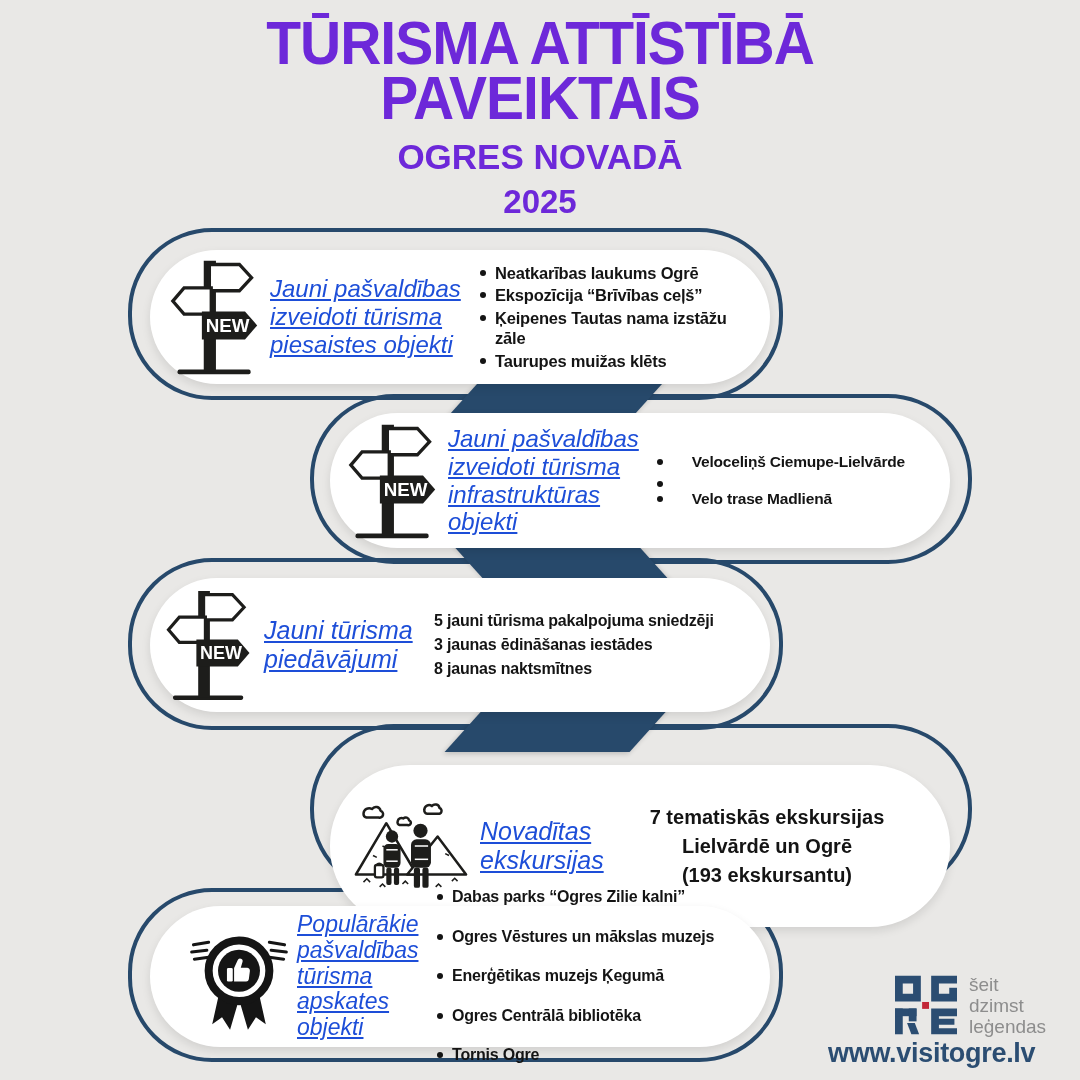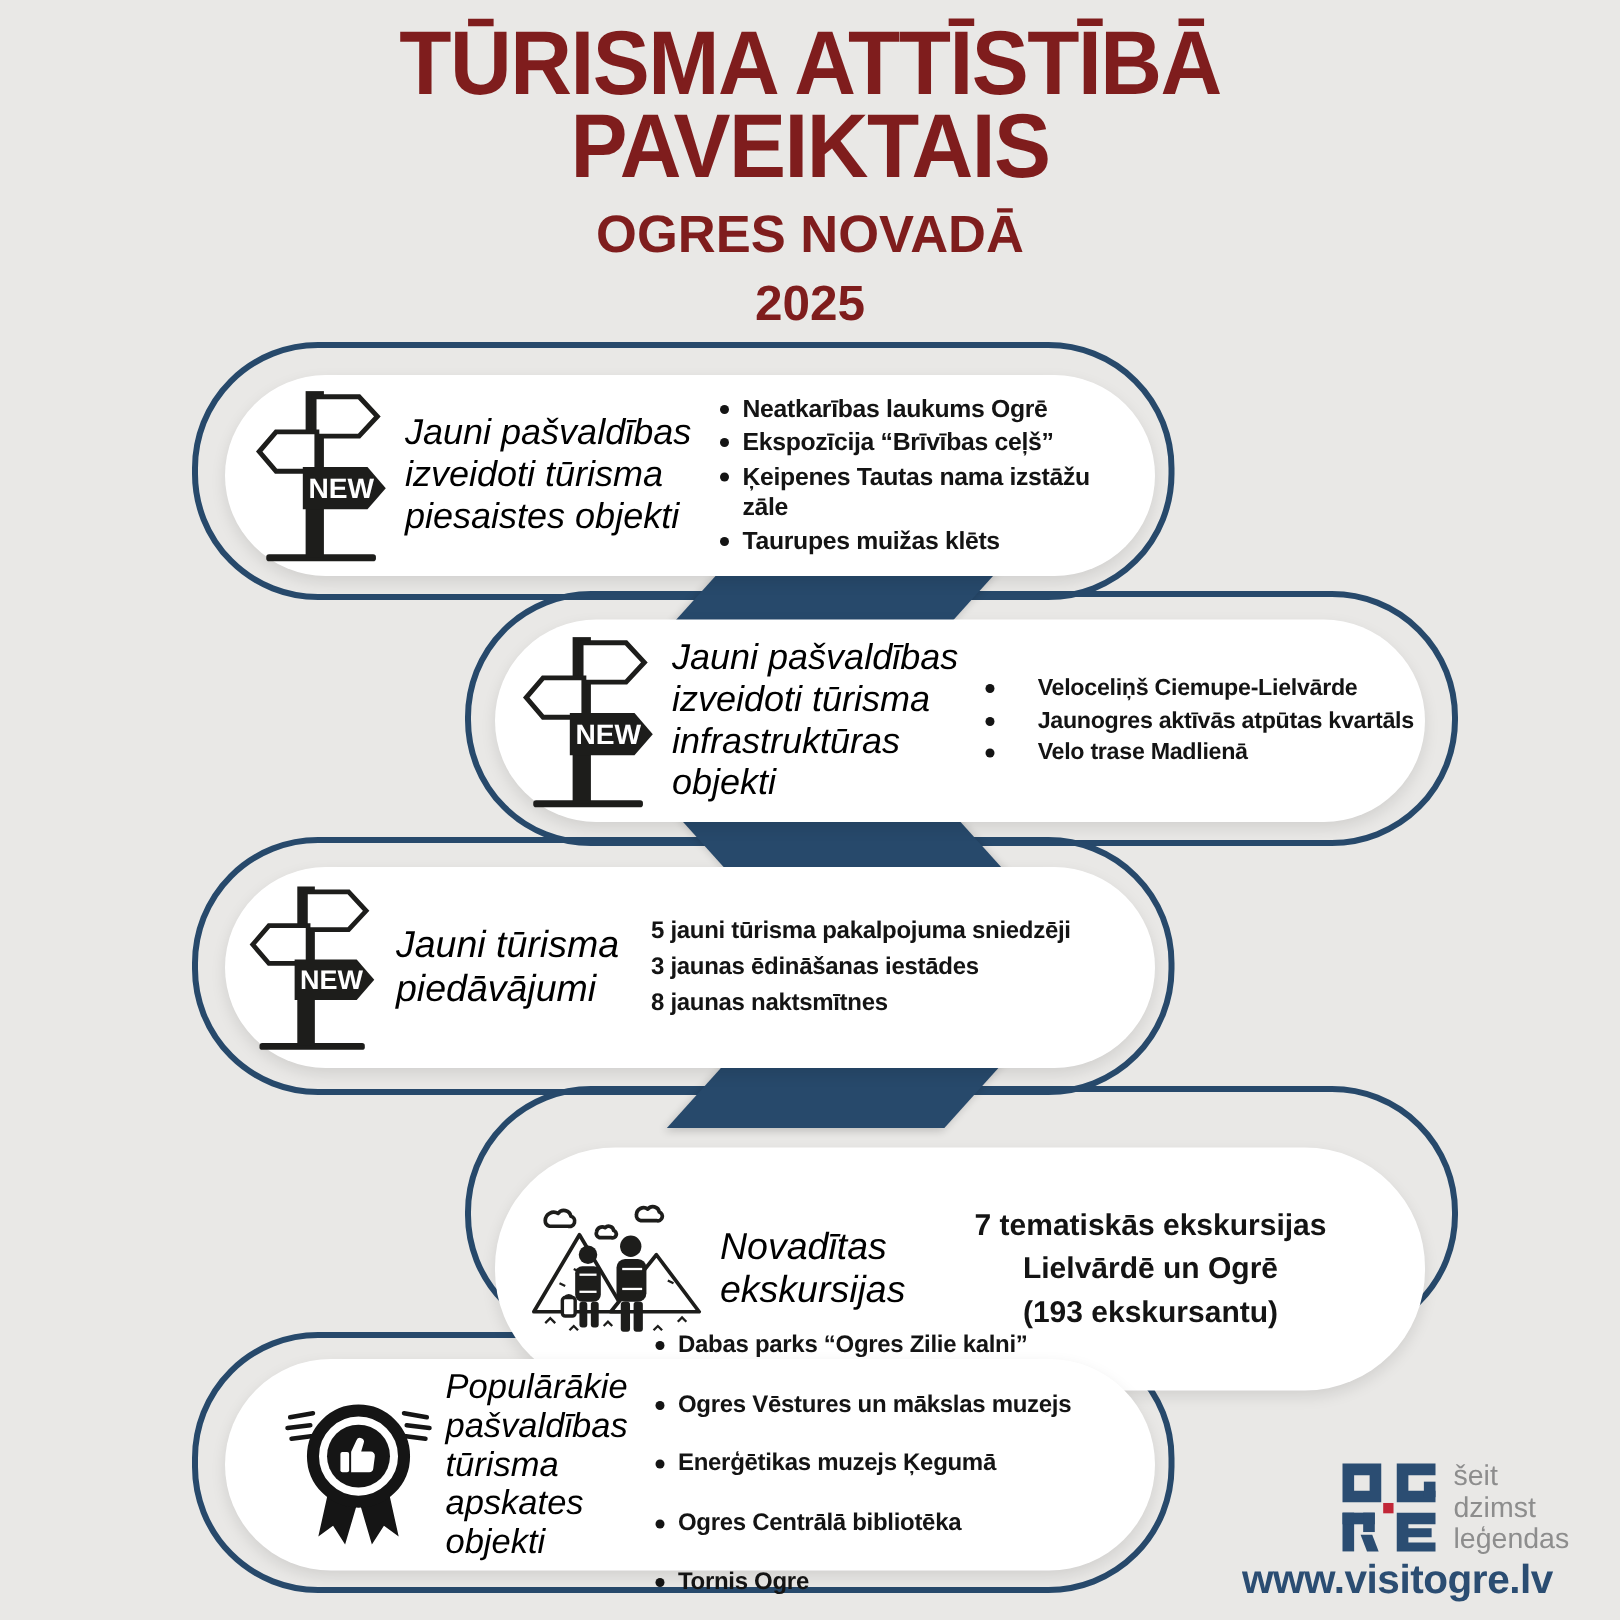--- a/index.html
+++ b/index.html
@@ -3,21 +3,21 @@
 <meta charset="utf-8">
 <style>
   html,body{margin:0;padding:0;background:#d7d7d5;}
   .poster{
     position:relative;width:1080px;height:1080px;overflow:hidden;
     background:#e9e8e6;
     font-family:"Liberation Sans","DejaVu Sans",sans-serif;
     color:#1c1c1a;
   }
   
-  .hdr{position:absolute;left:0;right:0;top:14px;text-align:center;color:#7f1d1d;}
+  .hdr{position:absolute;left:0;right:0;top:14px;text-align:center;color:#6d28d9;}
   .hdr .big{font-size:57px;font-weight:700;line-height:.96;letter-spacing:-1px;display:block;transform:scaleY(1.06);transform-origin:top center;}
   .hdr .sub{display:block;font-size:35px;font-weight:700;margin-top:14px;letter-spacing:0;}
   .hdr .year{display:block;font-size:33px;font-weight:700;margin-top:6px;}
   
   .ring{position:absolute;border:4px solid #27496b;border-radius:84px;z-index:1;}
   .ring1{left:128px;top:228px;width:647px;height:164px;}
   .ring2{left:310px;top:394px;width:654px;height:162px;}
   .ring3{left:128px;top:558px;width:647px;height:164px;}
   .ring4{left:310px;top:724px;width:654px;height:162px;}
   .ring5{left:128px;top:888px;width:647px;height:166px;}
@@ -31,21 +31,21 @@
     position:absolute;width:620px;background:#ffffff;border-radius:80px;
     display:flex;align-items:center;z-index:3;
     box-shadow:0 4px 10px rgba(0,0,0,.10);
   }
   .card1{left:150px;top:250px;height:134px;}
   .card2{left:330px;top:413px;height:135px;}
   .card3{left:150px;top:578px;height:134px;}
   .card4{left:330px;top:765px;height:162px;}
   .card5{left:150px;top:906px;height:141px;justify-content:center;}
   .card .icon{flex:0 0 auto;}
-  .ctitle{font-style:italic;font-weight:400;color:#000000;line-height:1.16;}
+  .ctitle{font-style:italic;font-weight:400;color:#1d4ed8;line-height:1.16;text-decoration:underline;}
   .t1{width:210px;font-size:24px;margin-left:8px;}
   .t2{width:215px;font-size:24px;margin-left:8px;}
   .t3{width:170px;font-size:25px;margin-left:10px;}
   .t4{width:150px;font-size:25px;margin-left:12px;}
   .t5{width:140px;font-size:23px;line-height:1.12;margin-left:8px;}
   ul.blist{list-style:none;margin:0;padding:0;font-weight:700;color:#141414;letter-spacing:-.2px;}
   ul.blist li{display:flex;align-items:flex-start;}
   ul.blist .dot{flex:0 0 auto;width:6px;height:6px;border-radius:50%;background:#141414;margin:7px 9px 0 0;}
   .l1{margin-left:22px;width:258px;font-size:16.5px;line-height:1.24;}
   .l1 li{margin:2px 0;}
@@ -123,21 +123,20 @@
       <text x="40" y="80" font-size="20" font-weight="700" fill="#ffffff">NEW</text>
     </svg>
     <div class="ctitle t2">Jauni pašvaldības izveidoti tūrisma infrastruktūras objekti</div>
     <ul class="blist l2">
       <li>
           <span class="dot"></span>
           <span>Veloceliņš Ciemupe-Lielvārde</span>
         </li>
       <li>
           <span class="dot"></span>
-          <span>Jaunogres aktīvās atpūtas kvartāls</span>
         </li>
       <li>
           <span class="dot"></span>
           <span>Velo trase Madlienā</span>
         </li>
     </ul>
   </section>
 
   <section class="card card3">
     <svg class="icon" width="90" height="116" viewBox="0 0 100 128" style="margin-left:14px;">

